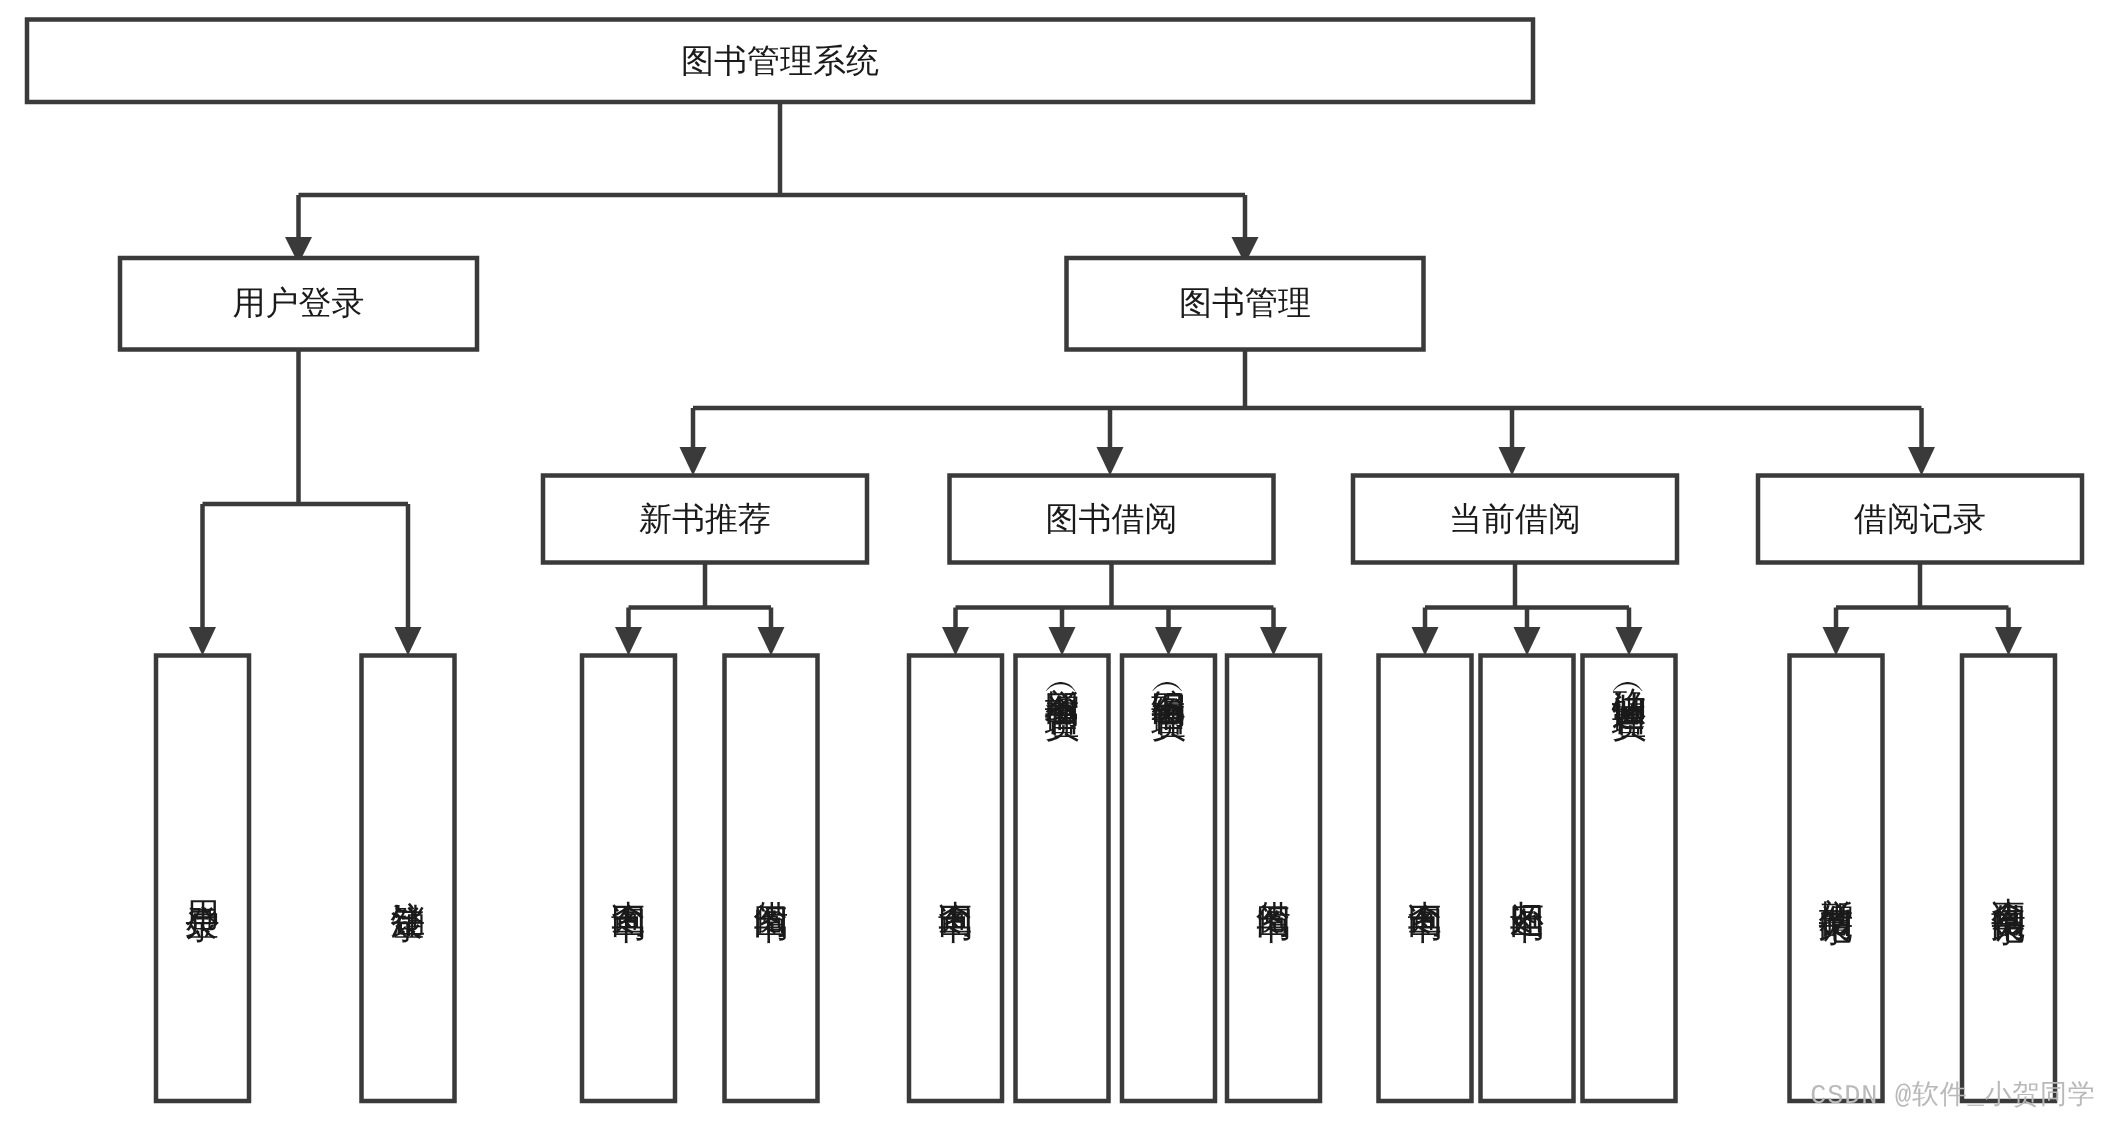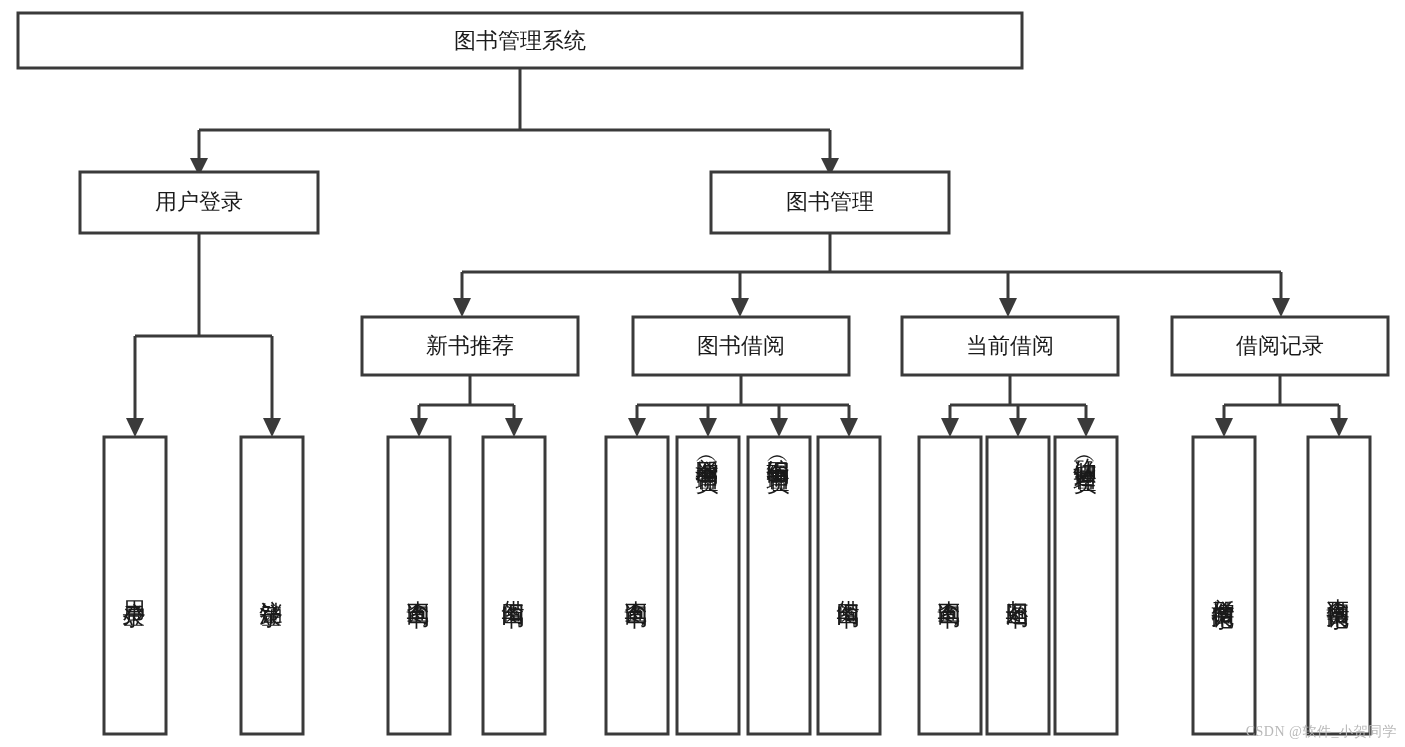--- a/index.html
+++ b/index.html
@@ -6,22 +6,22 @@
   body{width:1405px;height:747px;overflow:hidden;
        font-family:"DejaVu Sans","Liberation Sans",sans-serif;}
   #stage{position:relative;width:1405px;height:747px;background:#fff;}
   svg{position:absolute;top:0;left:0;}
   .node-box{fill:#ffffff;stroke:#3a3a3a;stroke-width:3;}
   .node-label{fill:#1a1a1a;font-size:22px;font-family:"DejaVu Sans","Liberation Sans",sans-serif;
               text-anchor:middle;dominant-baseline:middle;}
   .vtext{writing-mode:vertical-rl;text-orientation:upright;letter-spacing:2px;}
   .link{stroke:#3a3a3a;stroke-width:3;fill:none;}
   .arrow-head{fill:#3a3a3a;}
-  .watermark{position:absolute;right:8px;bottom:6px;color:#b9b9b9;font-size:14px;
-             font-family:Liberation Serif, serif;letter-spacing:0.5px;}
+  .watermark{position:absolute;right:8px;bottom:6px;color:#b9b9b9;font-size:18px;
+             font-family:Liberation Mono, monospace;letter-spacing:0.5px;}
 </style>
 </head>
 <body>
 
 <div id="stage">
 
   <svg width="1405" height="747" viewBox="0 0 1405 747">
 
     <defs>
       <marker id="arrow" viewBox="0 0 12 12" refX="6" refY="10" markerWidth="9" markerHeight="9" orient="auto-start-reverse">

